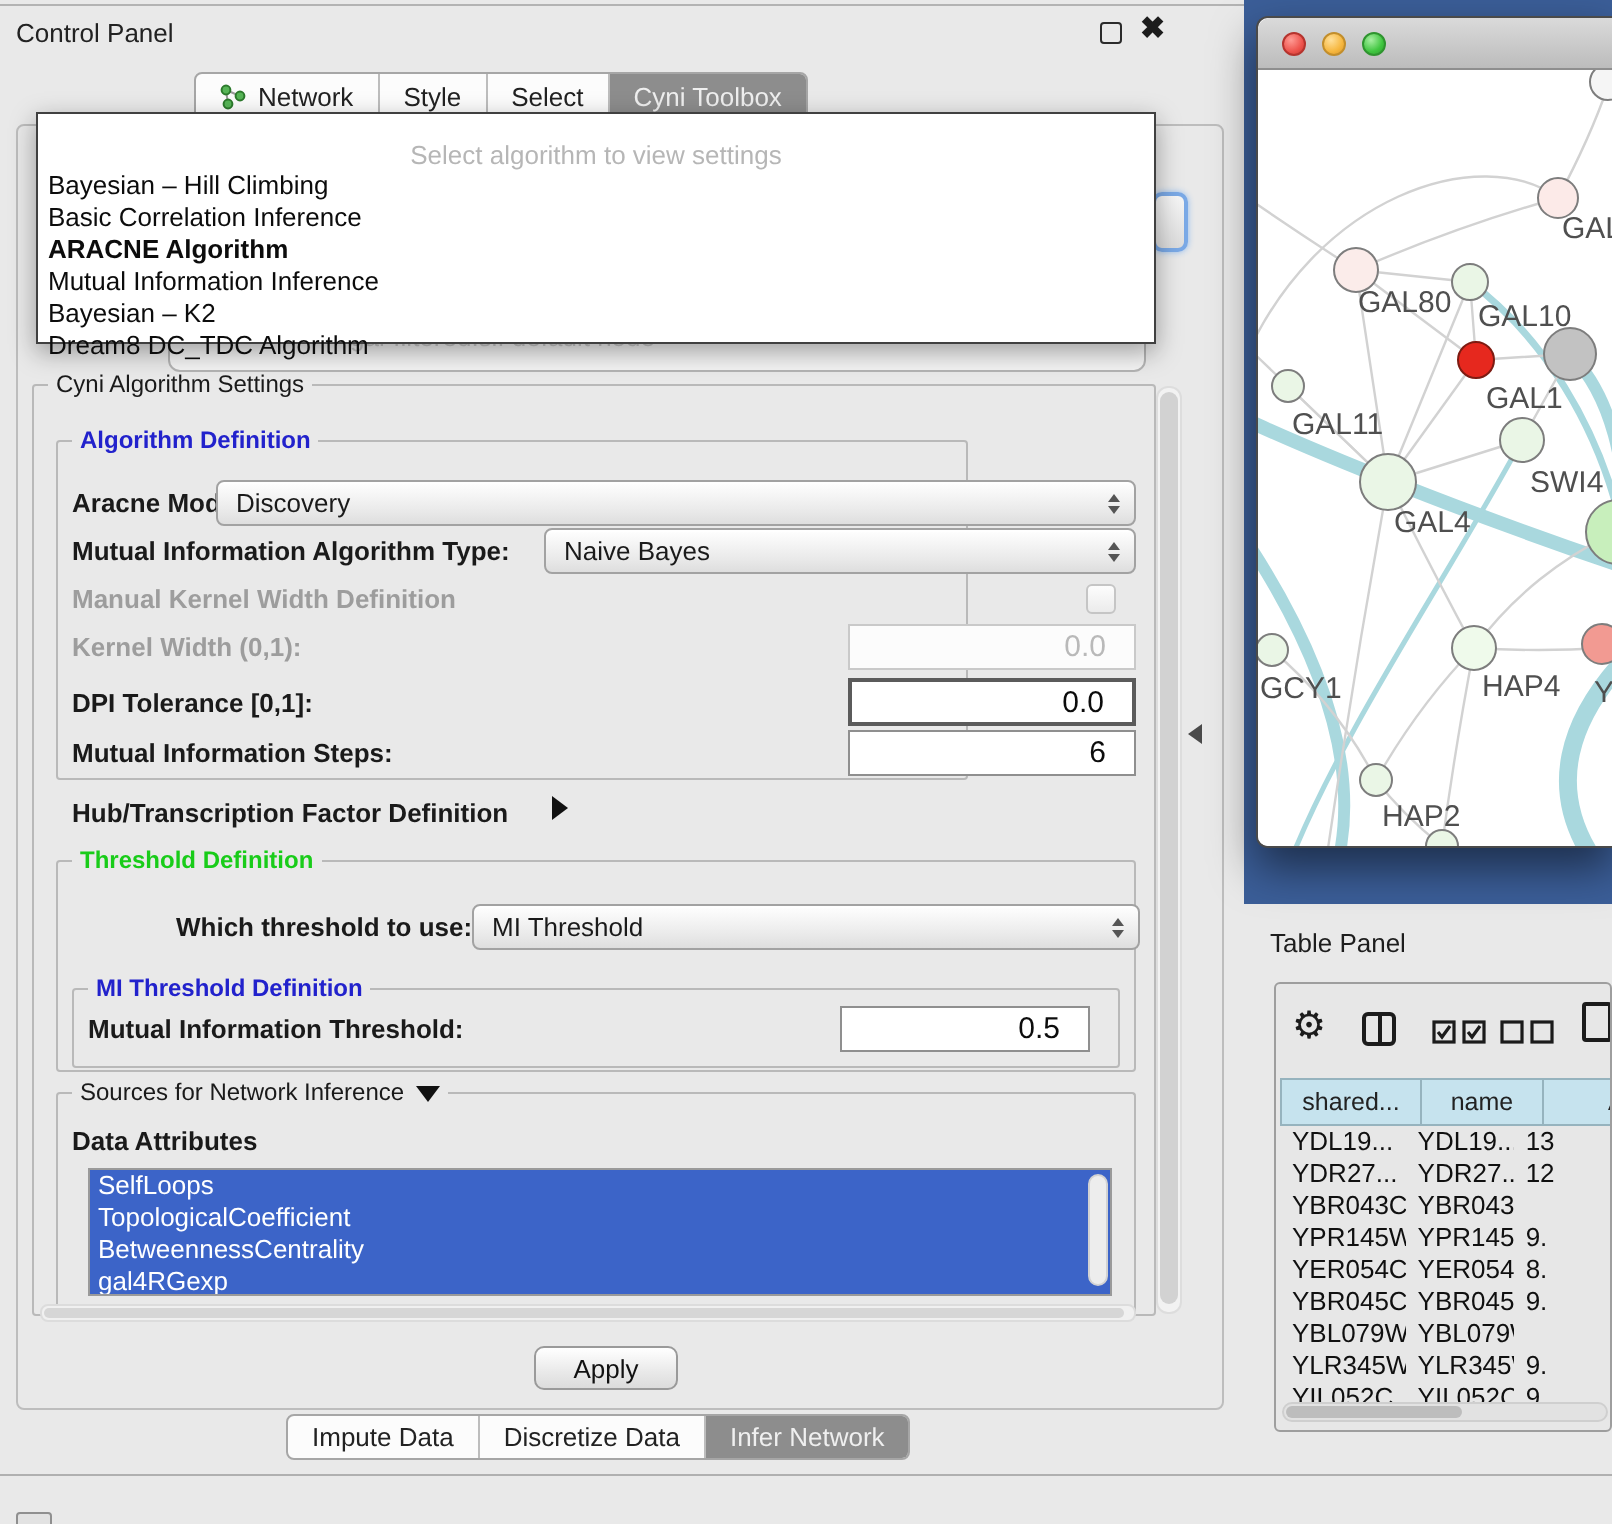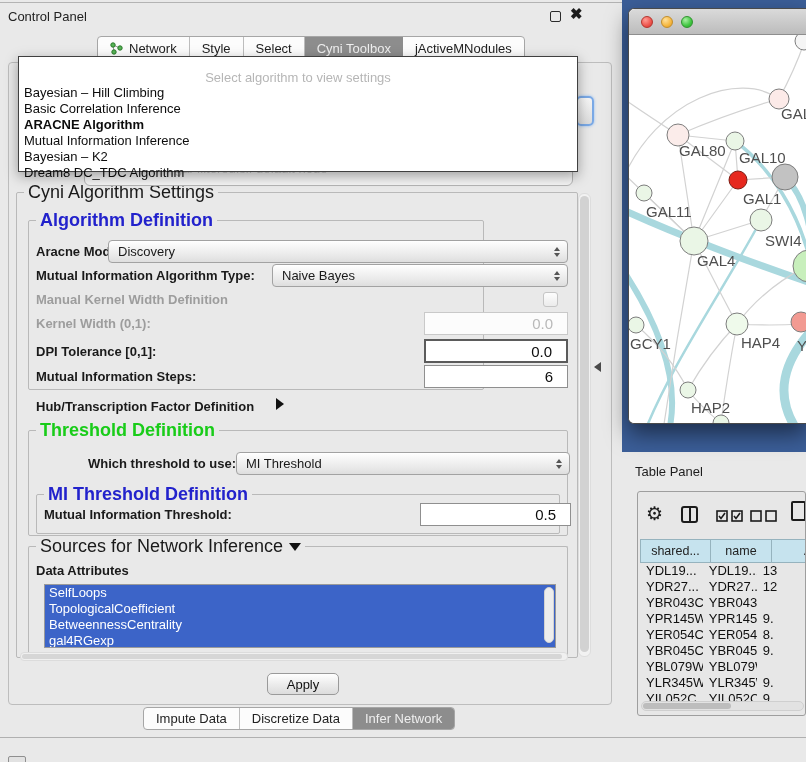--- a/index.html
+++ b/index.html
@@ -25,21 +25,21 @@
   .popup{left:18px;top:56px;width:560px;height:116px;background:#fff;border:1px solid #404040;box-shadow:0 4px 12px rgba(0,0,0,.35);z-index:30;padding-top:13px}
   .dd-head{height:15px;text-align:center;font-size:13px;color:#b6b6b6}
   .dd-item{height:16px;line-height:16px;font-size:13px;padding-left:5px;color:#0c0c0c;white-space:nowrap}
   .dd-item.sel{font-weight:bold}
 
   .focus-combo{left:576px;top:96px;width:18px;height:30px;border:2px solid #7aa9e6;border-radius:5px;background:linear-gradient(#f6f6f6,#dcdcdc);z-index:29;box-shadow:0 0 3px #8fbbf0}
   .tbl-selector{left:84px;top:150px;width:489px;height:36px;border:1px solid #b4b4b4;border-radius:6px;background:#f4f4f4;z-index:5;display:flex;align-items:center;padding-left:90px;font-size:13px;color:#c9c9c9}
 
   
   .grp{border:1px solid #b9b9b9;border-radius:2px}
-  .grp .leg{position:absolute;top:-8px;left:7px;background:#e9e9e9;padding:0 4px;font-size:18px;line-height:15px;white-space:nowrap}
+  .grp .leg{position:absolute;top:-8px;left:7px;background:#e9e9e9;padding:0 4px;font-size:12px;line-height:15px;white-space:nowrap}
   .leg.blue{color:#2222cc;font-weight:bold}
   .leg.green{color:#19cc19;font-weight:bold}
   .lbl{font-size:13px;font-weight:bold;color:#1a1a1a;display:flex;align-items:center;white-space:nowrap}
   .lbl.dis{color:#9d9d9d}
 
   .combo{border:1px solid #a2a2a2;border-radius:4px;background:linear-gradient(#ffffff,#e9e9e9 70%,#dedede);display:flex;align-items:center;padding:0 36px 0 9px;font-size:13px;box-shadow:inset 0 1px 0 rgba(255,255,255,.7)}
   .combo .arrows{position:absolute;right:7px;top:50%;transform:translateY(-50%);display:flex;flex-direction:column;gap:2px}
   .combo .up{width:0;height:0;border-left:3.5px solid transparent;border-right:3.5px solid transparent;border-bottom:4.5px solid #555}
   .combo .dn{width:0;height:0;border-left:3.5px solid transparent;border-right:3.5px solid transparent;border-top:4.5px solid #555}
 
@@ -115,23 +115,20 @@
   </div>
   <div class="tab">
       <span>Style</span>
     </div>
   <div class="tab">
       <span>Select</span>
     </div>
   <div class="tab sel">
       <span>Cyni Toolbox</span>
     </div>
-  <div class="tab">
-      <span>jActiveMNodules</span>
-    </div>
 </div>
 
 <div class="abs outer-panel"></div>
 
 <div class="abs tbl-selector">
   <span>gal-filtered.sif default node</span>
 </div>
 
 <div class="abs focus-combo"></div>
 
@@ -196,21 +193,21 @@
   <span>MI Threshold</span>
   <span class="arrows">
       <i class="up"></i>
       <i class="dn"></i>
     </span>
 </div>
 <div class="abs grp" style="left:36px;top:494px;width:524px;height:40px">
   <span class="leg blue">MI Threshold Definition</span>
 </div>
 <div class="abs lbl" style="left:44px;top:503px;height:23px">Mutual Information Threshold:</div>
-<div class="abs tf" style="left:420px;top:503px;width:151px;height:23px">
+<div class="abs tf" style="left:420px;top:503px;width:125px;height:23px">
   <span>0.5</span>
 </div>
 
 <div class="abs grp" style="left:28px;top:546px;width:540px;height:112px;border-bottom:none">
   <span class="leg"><span>Sources for Network Inference</span><span class="tri-down"></span></span>
 </div>
 <div class="abs lbl" style="left:36px;top:562px;height:16px">Data Attributes</div>
 <div class="abs attr-list">
   <div class="list-vsb"></div>
 <div class="attr-item sel">SelfLoops</div>

